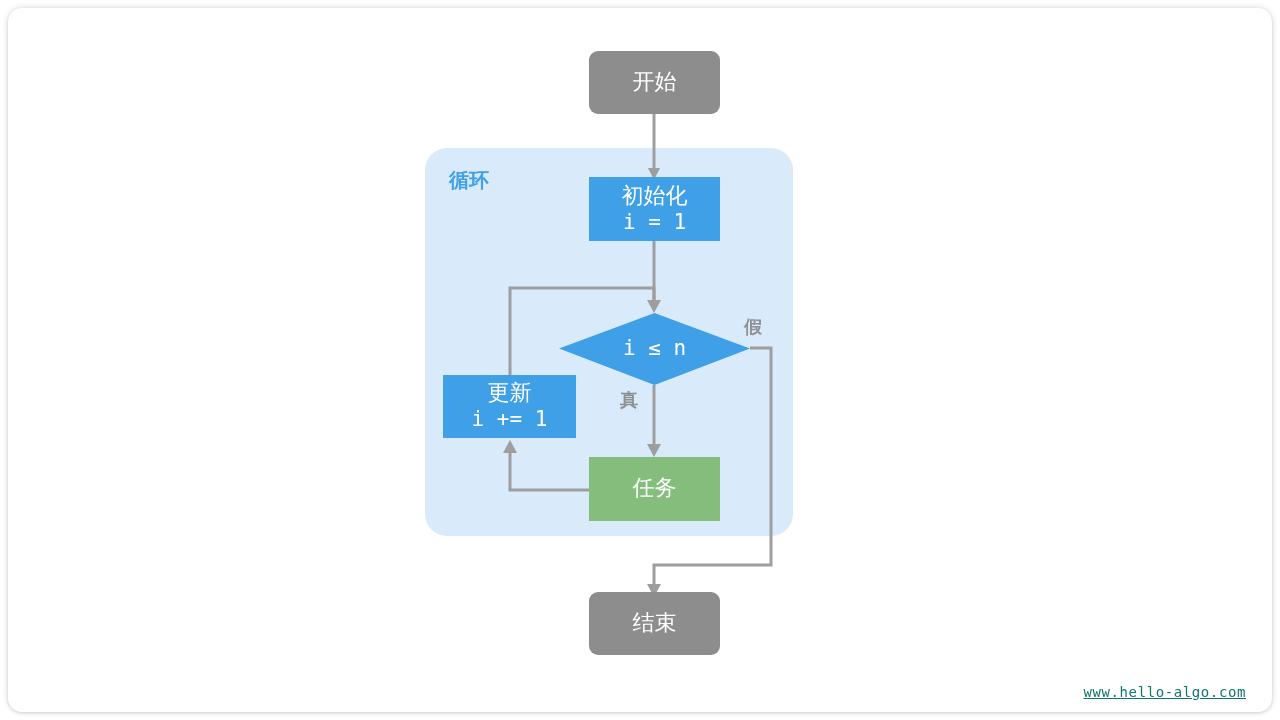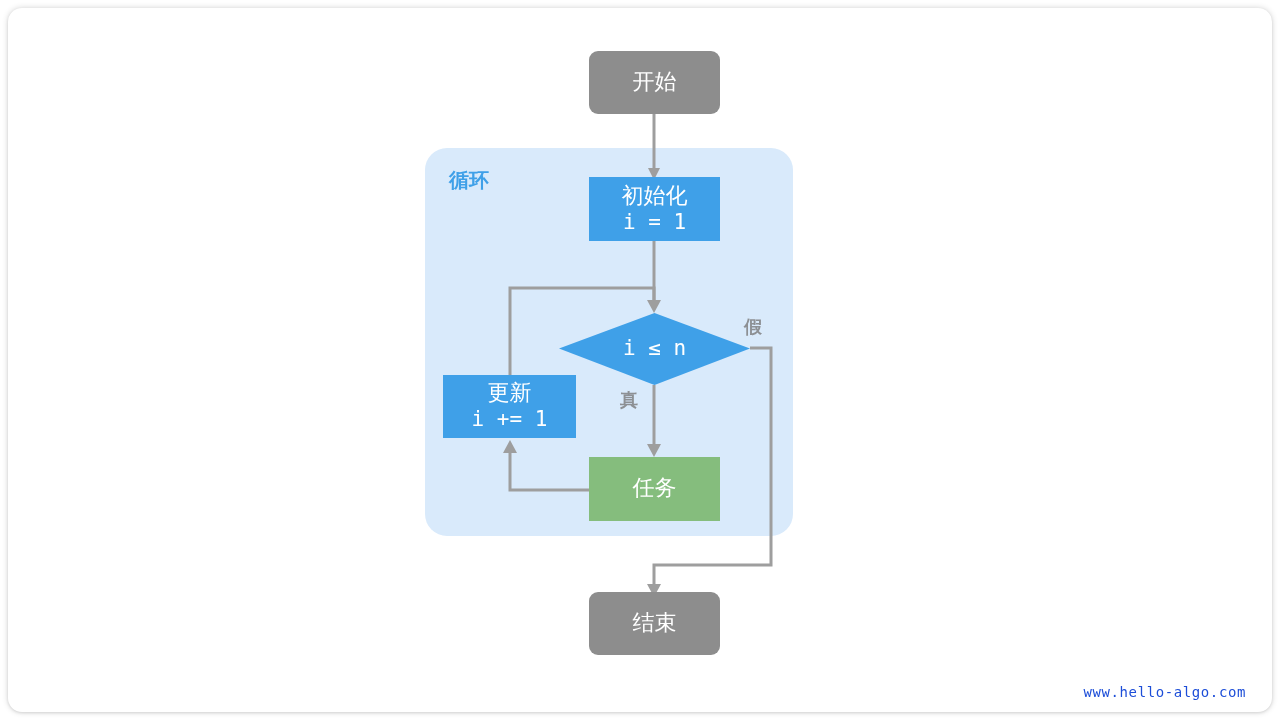--- a/index.html
+++ b/index.html
@@ -69,22 +69,23 @@
     text-anchor: start;
     dominant-baseline: middle;
   }
   .watermark-text {
     position: absolute;
     right: 34px;
     bottom: 20px;
     font-family: "DejaVu Sans Mono", "Liberation Mono", monospace;
     font-size: 14px;
     letter-spacing: 0.6px;
-    color: #1d4ed8;
+    color: #0f766e;
     white-space: nowrap;
+    text-decoration: underline;
   }
   .edge-path {
     fill: none;
     stroke: #9e9e9e;
     stroke-width: 3;
   }
   .arrow-head {
     fill: #9e9e9e;
   }
 </style>

